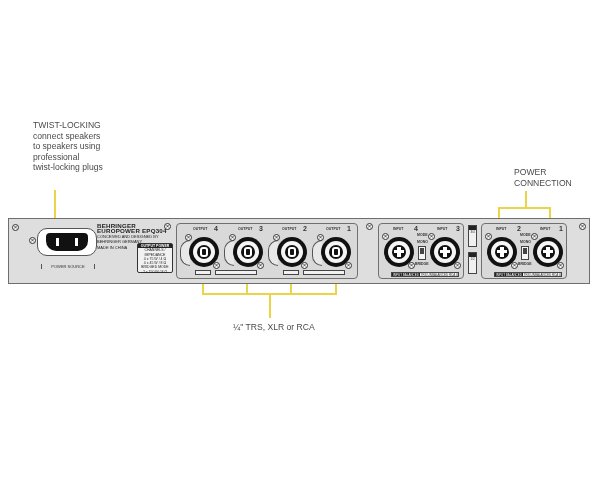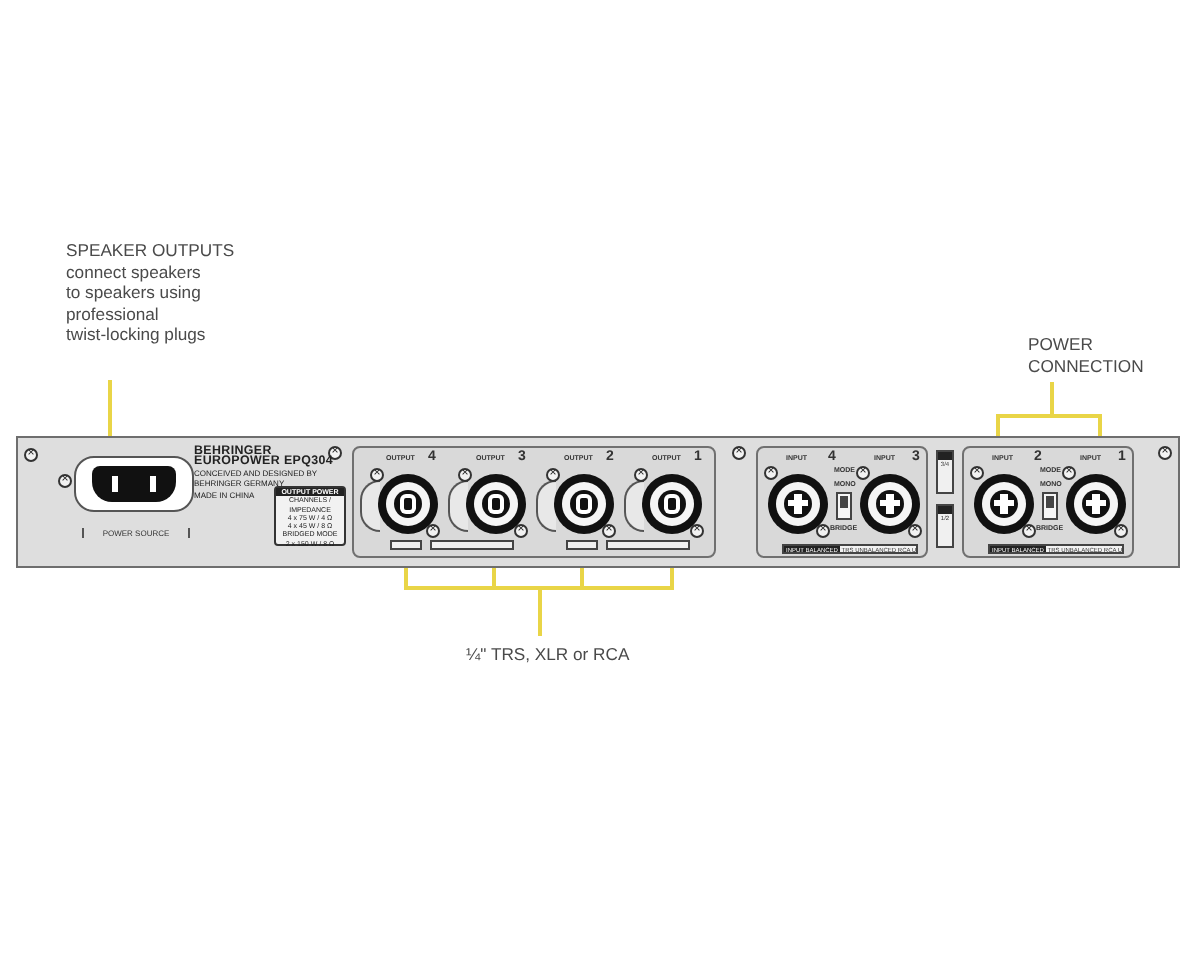--- a/index.html
+++ b/index.html
@@ -81,21 +81,21 @@
   .bottom-tag .dark { background:#222; color:#fff; padding:0 1px; }
   .mini-divider {
     position: absolute; width: 9px; border: 0.8px solid #444; background: #f0f0f0; box-sizing: border-box;
   }
   .mini-divider .top { height: 4px; background: #222; }
 </style>
 </head>
 <body>
 
 <div class="callout" style="left:33px; top:120px; width:130px;">
-  <span class="head">SPEAKER OUTPUTS</span>
+  <span class="head">TWIST-LOCKING</span>
   <span style="display:block">connect speakers</span>
   <span style="display:block">to speakers using</span>
   <span style="display:block">professional</span>
   <span style="display:block">twist-locking plugs</span>
 </div>
 <div class="line" style="left:54px; top:190px; width:2px; height:58px;"></div>
 
 <div class="callout" style="left:514px; top:167px; width:90px;">
   <span class="head">POWER</span>
   <span class="head">CONNECTION</span>

